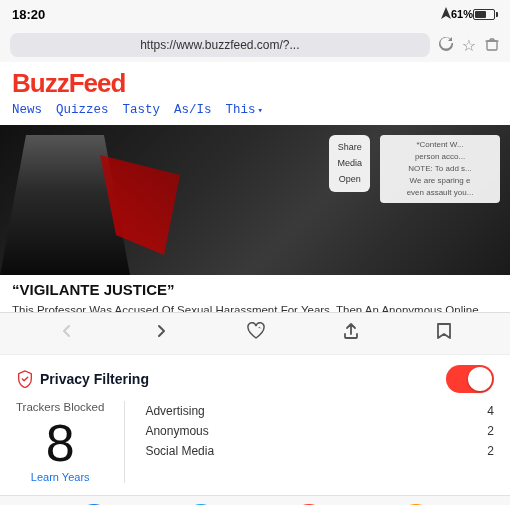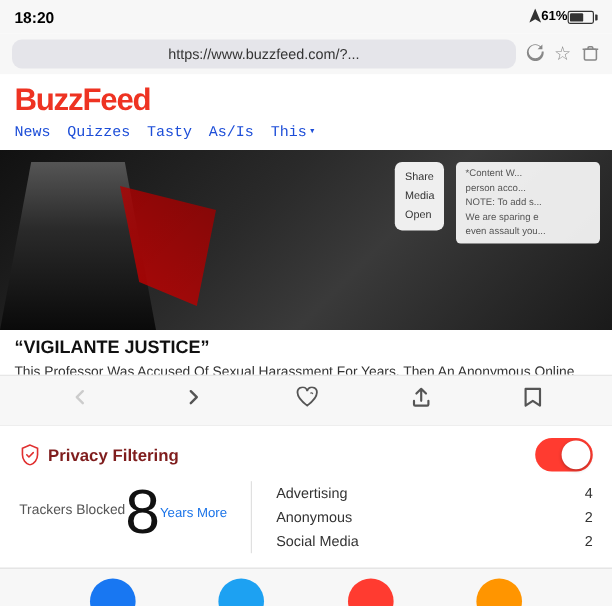--- a/index.html
+++ b/index.html
@@ -81,20 +81,21 @@
     .buzzfeed-nav span { cursor: pointer; }
     .buzzfeed-nav .more-item { display: flex; align-items: center; gap: 2px; }
     .buzzfeed-nav .chevron { font-size: 9px; }
 
     
     .hero-area {
       position: relative;
       height: 150px;
       background: #fca5a5;
       overflow: hidden;
+      text-align: center;
     }
     .hero-bg {
       position: absolute;
       inset: 0;
       background: linear-gradient(135deg, #111 0%, #2a2a2a 40%, #3a3a3a 60%, #1a1a1a 100%);
     }
     
     .hero-overlay-text {
       position: absolute;
       top: 10px;
@@ -184,21 +185,21 @@
       align-items: center;
       justify-content: space-between;
       margin-bottom: 8px;
     }
     .privacy-title {
       display: flex;
       align-items: center;
       gap: 6px;
       font-size: 14px;
       font-weight: 600;
-      color: #7f1d1d;
+      color: #0f172a;
     }
     .privacy-shield {
       width: 18px;
       height: 18px;
       color: #e03030;
     }
 
     
     .toggle {
       width: 48px;
@@ -220,20 +221,21 @@
     }
 
     
     .trackers-section {
       display: flex;
       align-items: flex-start;
       gap: 20px;
     }
     .trackers-left {
       display: flex;
+      flex-direction: column;
       align-items: center;
       min-width: 80px;
     }
     .trackers-label {
       font-size: 11.5px;
       color: #555;
       margin-bottom: 4px;
     }
     .trackers-count {
       font-size: 52px;
@@ -454,21 +456,21 @@
     </div>
     <div class="toggle">
       <div class="toggle-knob"></div>
     </div>
   </div>
 
   <div class="trackers-section">
     <div class="trackers-left">
       <div class="trackers-label">Trackers Blocked</div>
       <div class="trackers-count">8</div>
-      <div class="learn-more">Years More</div>
+      <div class="learn-more">Learn Years</div>
     </div>
 
     <div class="trackers-divider"></div>
 
     <div class="trackers-right" id="tracker-rows">
     <div class="tracker-row">
           <span>Advertising</span>
           <span class="tracker-row-num">4</span>
         </div>
         <div class="tracker-row">

